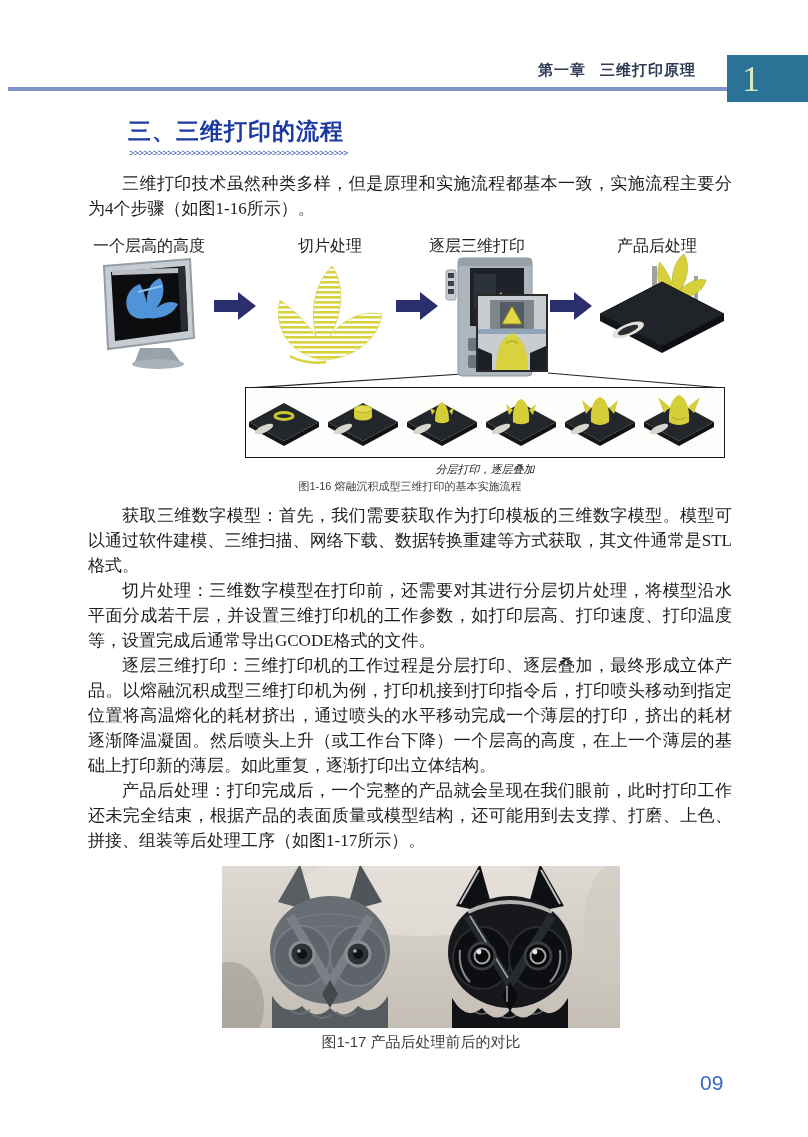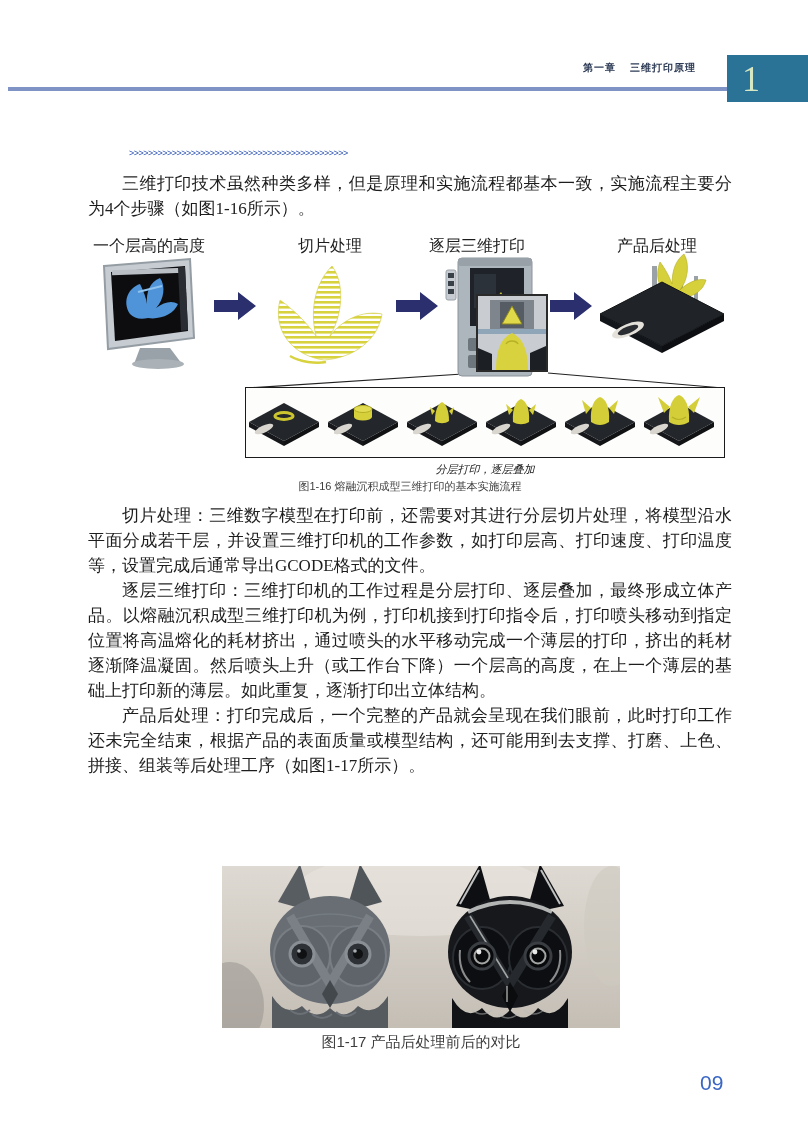--- a/index.html
+++ b/index.html
@@ -1,21 +1,21 @@
 <!DOCTYPE html>
 <html><head>
 <meta charset="utf-8">
 <style>
   html,body{margin:0;padding:0;background:#ffffff;}
   .page{position:relative;width:808px;height:1137px;background:#ffffff;overflow:hidden;
         font-family:"Liberation Serif","DejaVu Serif",serif;color:#1d1d1d;}
 
   
   .header-text{position:absolute;top:61px;right:112px;font-family:"Liberation Sans","DejaVu Sans",sans-serif;
-               font-weight:bold;font-size:10px;color:#2c3a55;letter-spacing:1px;}
+               font-weight:bold;font-size:15px;color:#2c3a55;letter-spacing:1px;}
   .header-text .gap{display:inline-block;width:14px;}
   .header-rule{position:absolute;top:87px;left:8px;width:719px;height:4px;background:#7f93c5;}
   .chapter-tab{position:absolute;top:55px;right:0;width:81px;height:47px;background:#2a7397;}
   .chapter-tab span{display:block;padding-left:15px;font-family:"Liberation Serif",serif;
                     font-size:36px;line-height:48px;color:#d6e7c4;}
 
   
   .section-title{position:absolute;left:128px;top:116px;font-family:"Liberation Sans","DejaVu Sans",sans-serif;
                  font-weight:bold;font-size:23px;color:#1d3aa3;letter-spacing:1px;}
   .section-chevrons{position:absolute;left:129px;top:148px;font-family:"Liberation Sans",sans-serif;
@@ -59,20 +59,21 @@
 <div class="page">
 
   <div class="header-text">
     <span>第一章</span><span class="gap"></span><span>三维打印原理</span>
   </div>
   <div class="header-rule"></div>
   <div class="chapter-tab">
     <span>1</span>
   </div>
 
+  <div class="section-title">三、三维打印的流程</div>
   <div class="section-chevrons">&gt;&gt;&gt;&gt;&gt;&gt;&gt;&gt;&gt;&gt;&gt;&gt;&gt;&gt;&gt;&gt;&gt;&gt;&gt;&gt;&gt;&gt;&gt;&gt;&gt;&gt;&gt;&gt;&gt;&gt;&gt;&gt;&gt;&gt;&gt;&gt;&gt;&gt;&gt;&gt;&gt;&gt;&gt;&gt;&gt;&gt;</div>
 
   <p class="para p-first">三维打印技术虽然种类多样，但是原理和实施流程都基本一致，实施流程主要分为4个步骤（如图1-16所示）。</p>
 
   <div class="figure16">
     <div class="step-label sl0">一个层高的高度</div>
     <div class="step-label sl1">切片处理</div>
     <div class="step-label sl2">逐层三维打印</div>
     <div class="step-label sl3">产品后处理</div>
 
@@ -199,20 +200,21 @@
           <path d="M30,22 q7,5 14,0" stroke="#b6b026" stroke-width="1.2" fill="none"></path>
         </g>
       </svg>
     </div>
 
     <div class="strip-note">分层打印，逐层叠加</div>
     <div class="fig-caption">图1-16  熔融沉积成型三维打印的基本实施流程</div>
   </div>
 
   <div class="body-block">
+    <p class="para">获取三维数字模型：首先，我们需要获取作为打印模板的三维数字模型。模型可以通过软件建模、三维扫描、网络下载、数据转换重建等方式获取，其文件通常是STL格式。</p>
     <p class="para">切片处理：三维数字模型在打印前，还需要对其进行分层切片处理，将模型沿水平面分成若干层，并设置三维打印机的工作参数，如打印层高、打印速度、打印温度等，设置完成后通常导出GCODE格式的文件。</p>
     <p class="para">逐层三维打印：三维打印机的工作过程是分层打印、逐层叠加，最终形成立体产品。以熔融沉积成型三维打印机为例，打印机接到打印指令后，打印喷头移动到指定位置将高温熔化的耗材挤出，通过喷头的水平移动完成一个薄层的打印，挤出的耗材逐渐降温凝固。然后喷头上升（或工作台下降）一个层高的高度，在上一个薄层的基础上打印新的薄层。如此重复，逐渐打印出立体结构。</p>
     <p class="para">产品后处理：打印完成后，一个完整的产品就会呈现在我们眼前，此时打印工作还未完全结束，根据产品的表面质量或模型结构，还可能用到去支撑、打磨、上色、拼接、组装等后处理工序（如图1-17所示）。</p>
   </div>
 
   <svg class="photo" viewBox="0 0 398 162">
     <defs>
       <linearGradient id="bgGrad" x1="0" y1="0" x2="0" y2="1">
         <stop offset="0" stop-color="#ded9d2"></stop>
         <stop offset="1" stop-color="#c4beb5"></stop>

